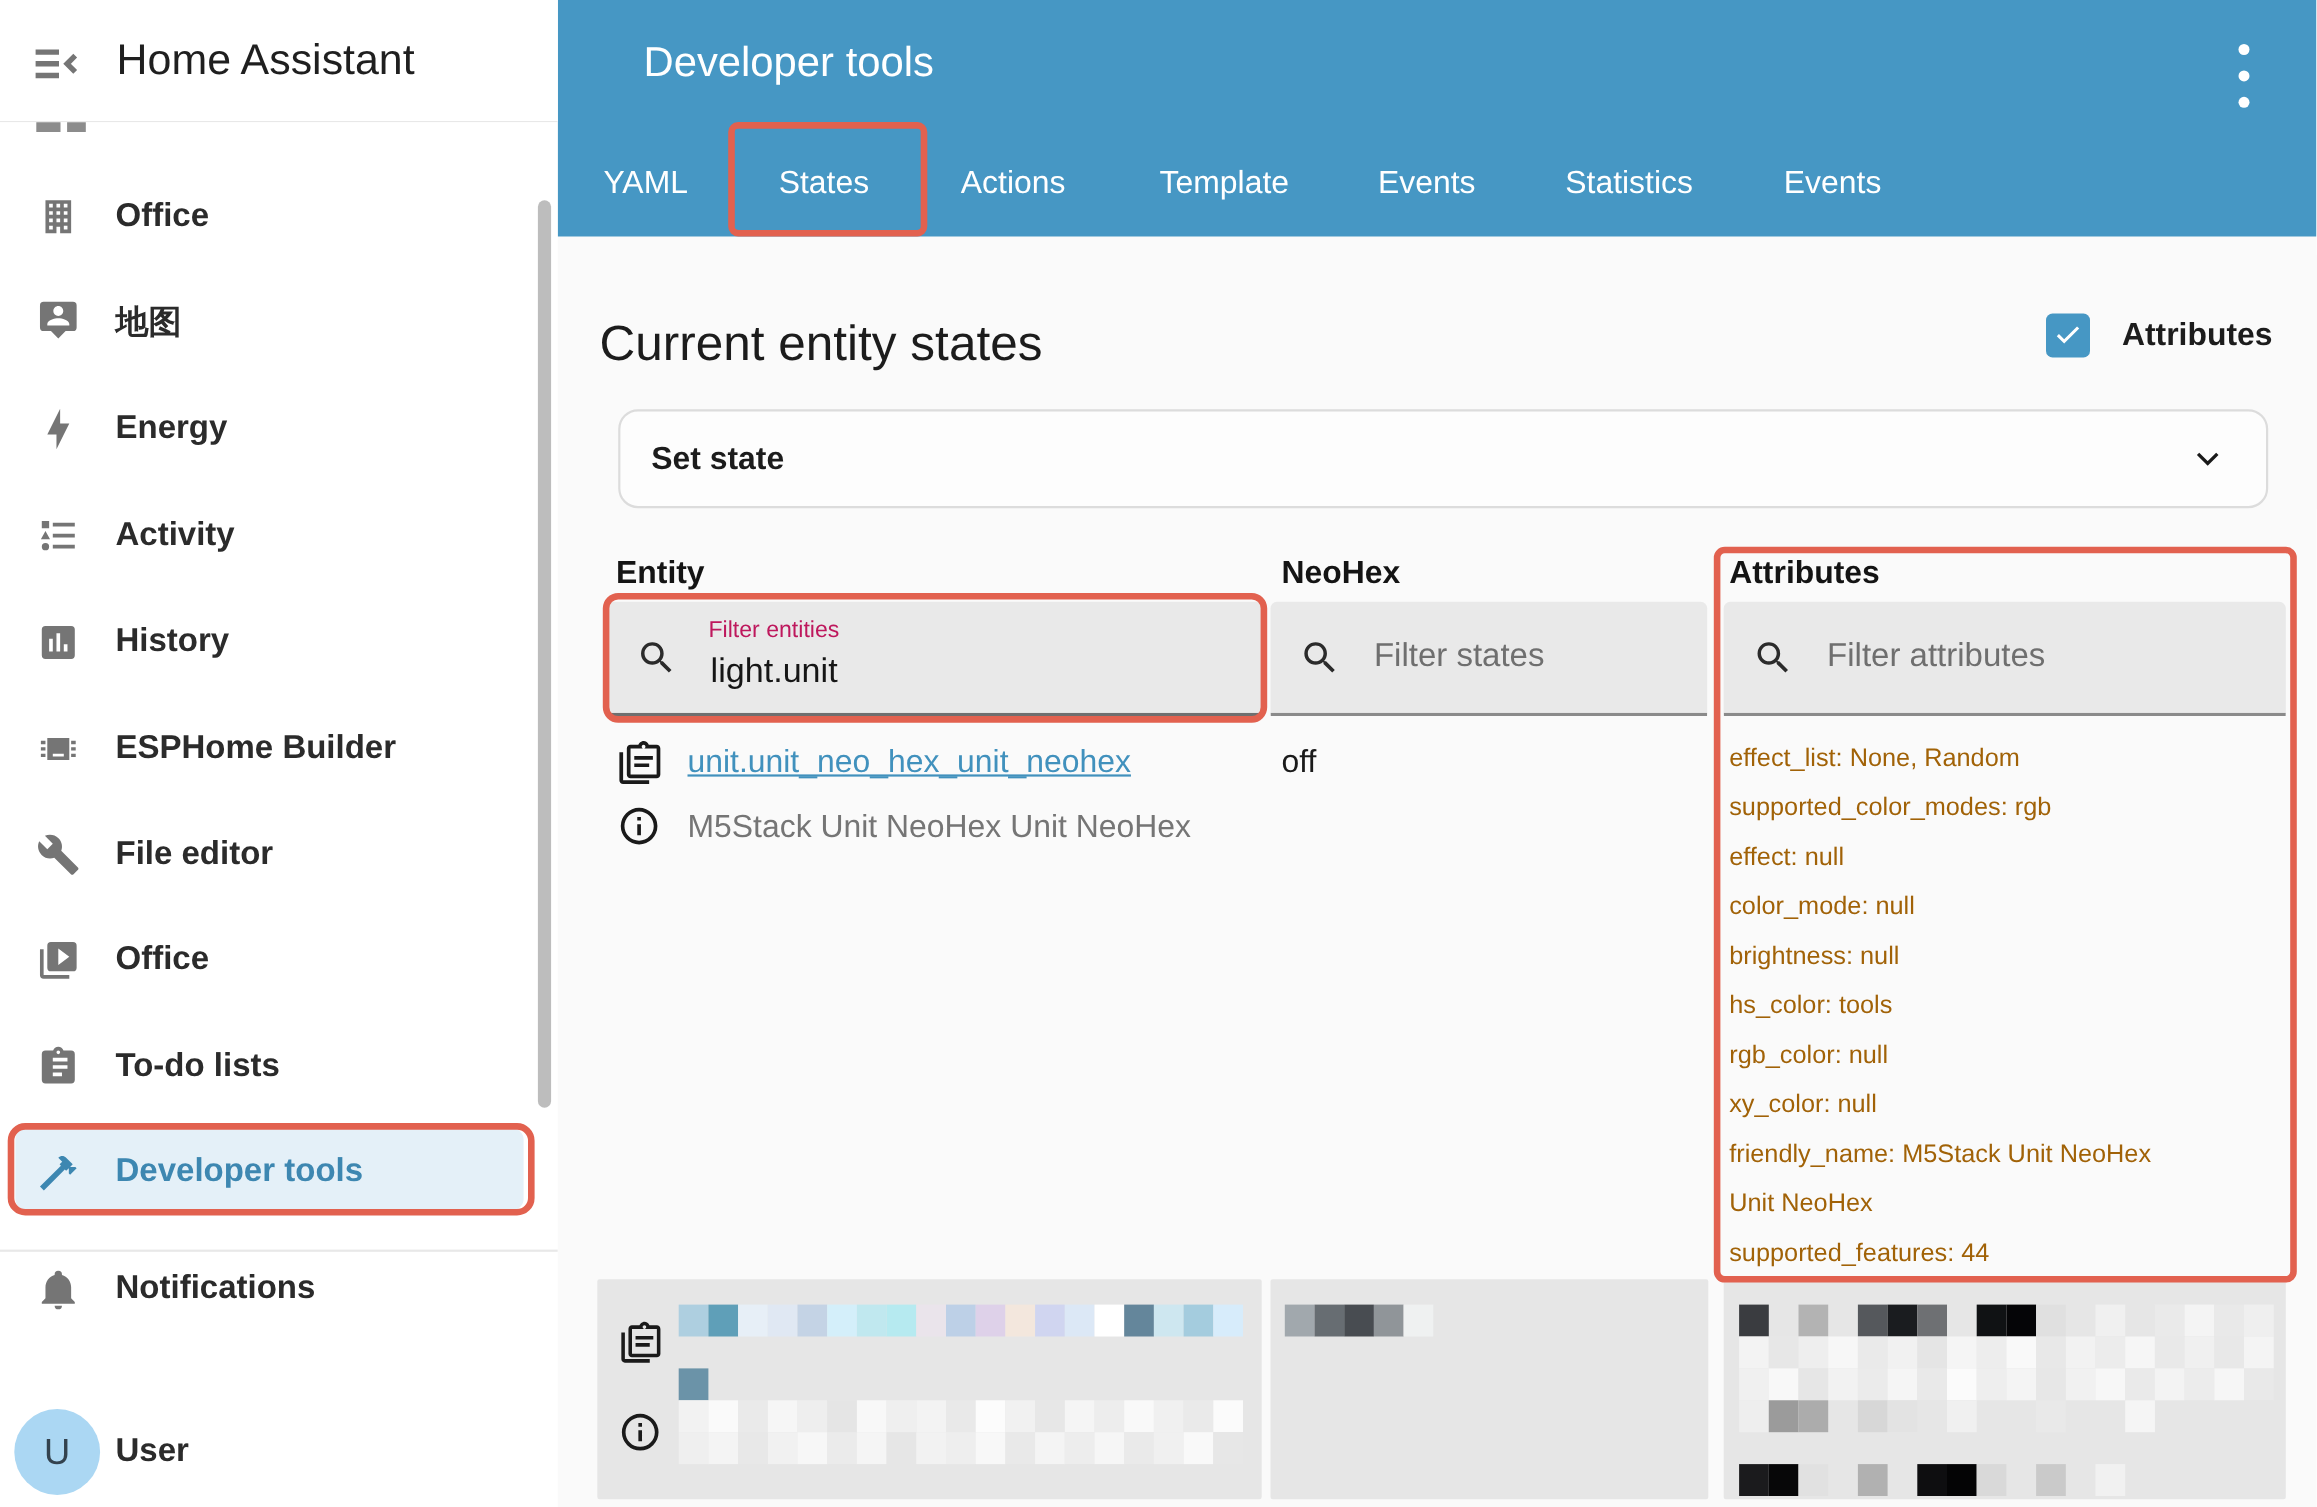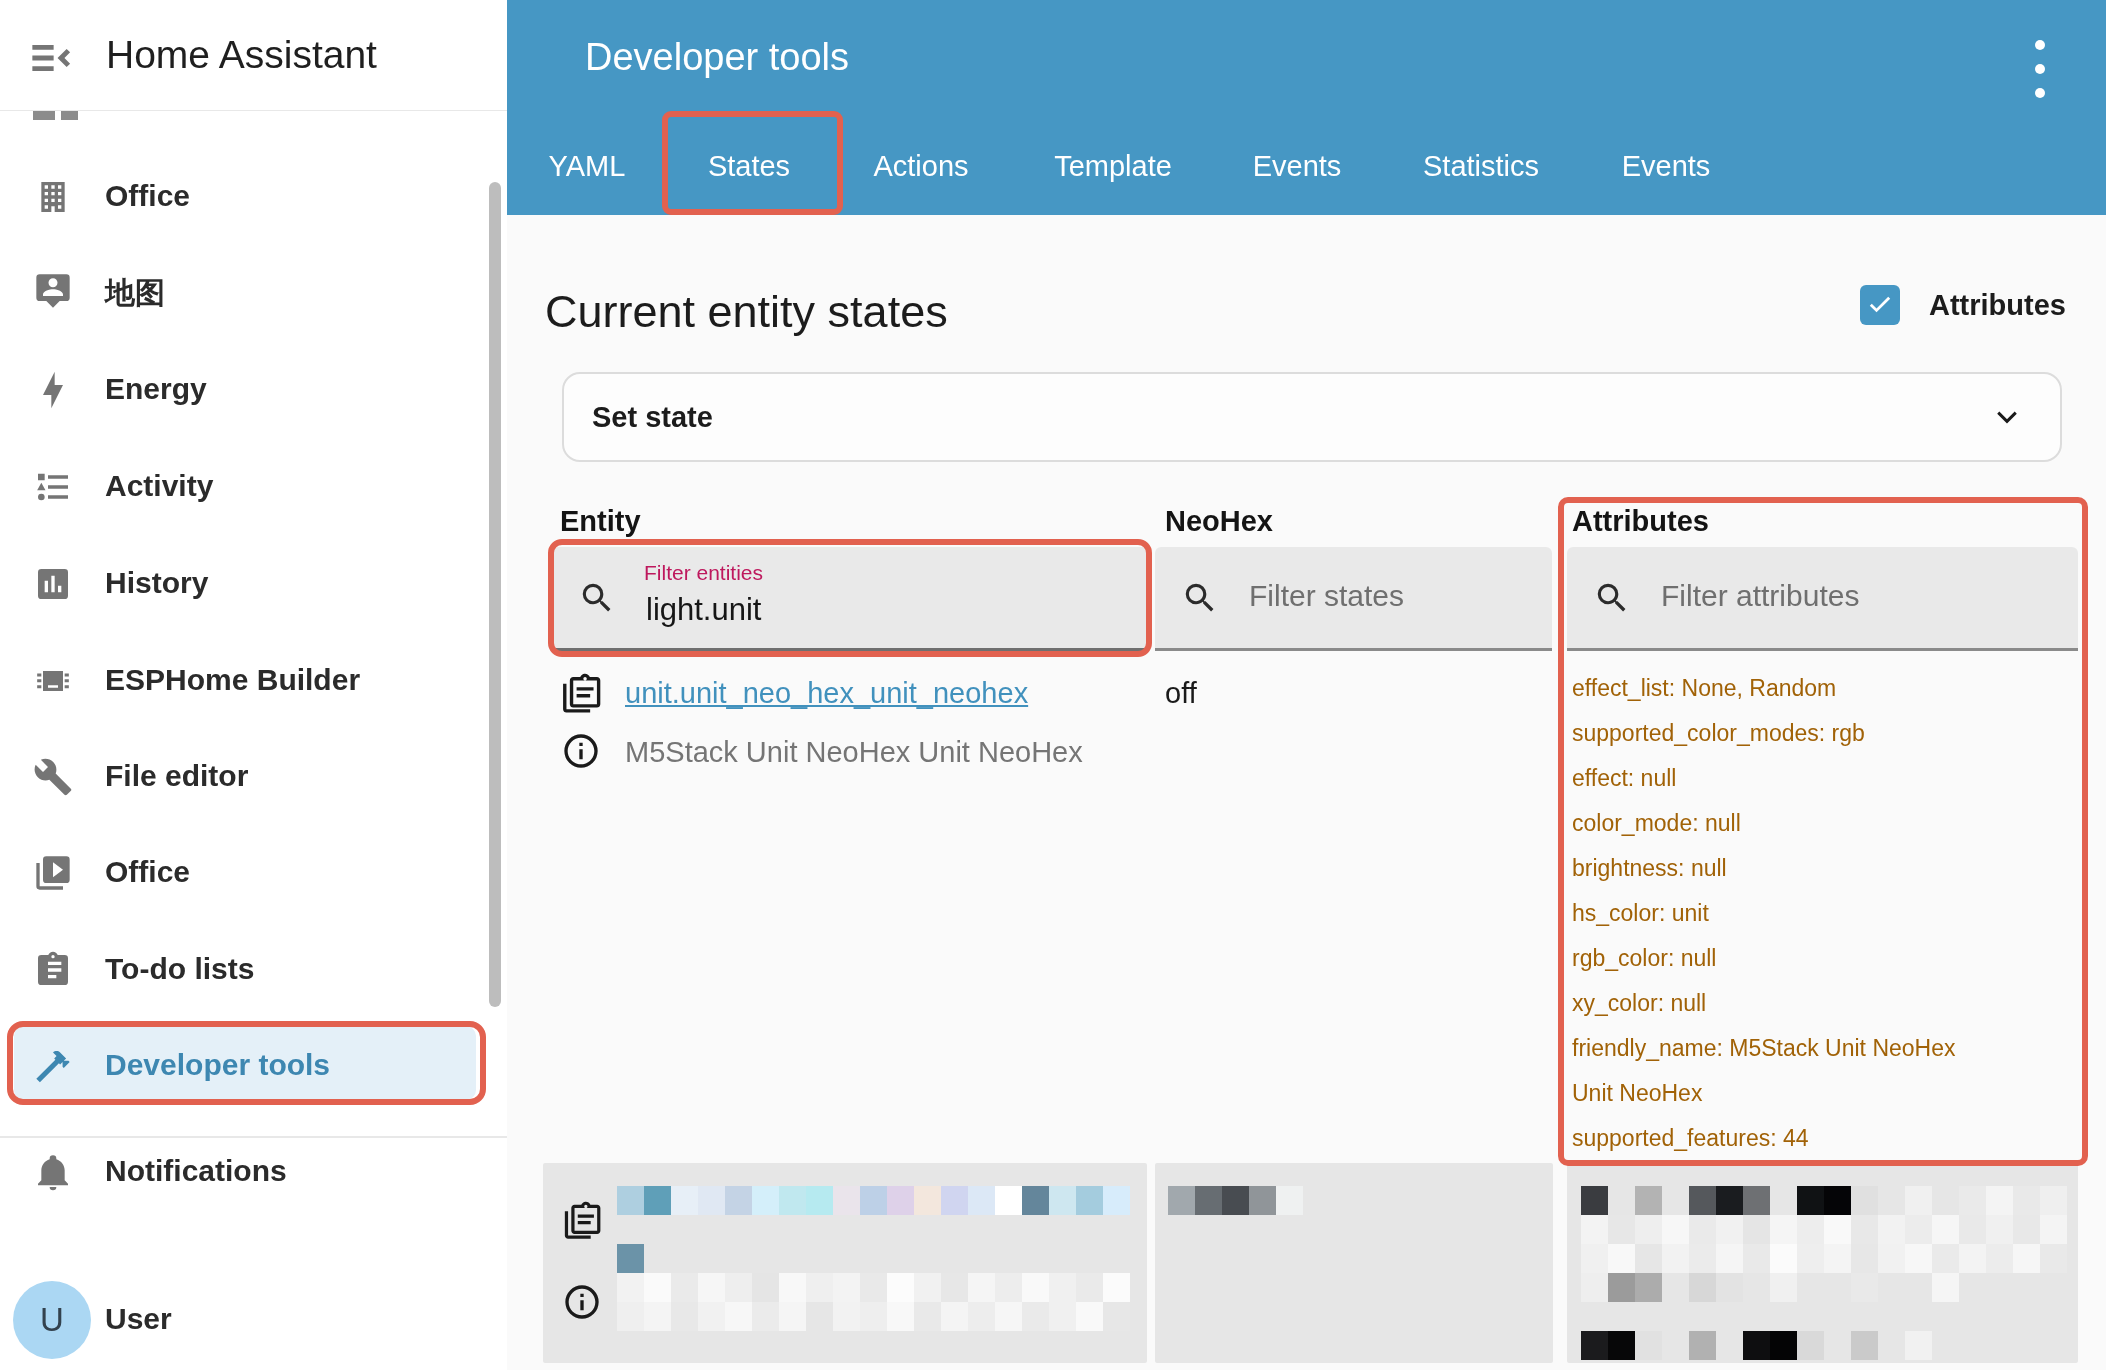--- a/index.html
+++ b/index.html
@@ -274,21 +274,21 @@
       </svg>
   </span>
   <span class="entity-name">M5Stack Unit NeoHex Unit NeoHex</span>
 
   <div class="attr-lines">
     <div>effect_list: None, Random</div>
     <div>supported_color_modes: rgb</div>
     <div>effect: null</div>
     <div>color_mode: null</div>
     <div>brightness: null</div>
-    <div>hs_color: unit</div>
+    <div>hs_color: tools</div>
     <div>rgb_color: null</div>
     <div>xy_color: null</div>
     <div>friendly_name: M5Stack Unit NeoHex</div>
     <div>Unit NeoHex</div>
     <div>supported_features: 44</div>
   </div>
 
   <div class="panel pn-entity"></div>
   <div class="panel pn-state"></div>
   <div class="panel pn-attrs"></div>

